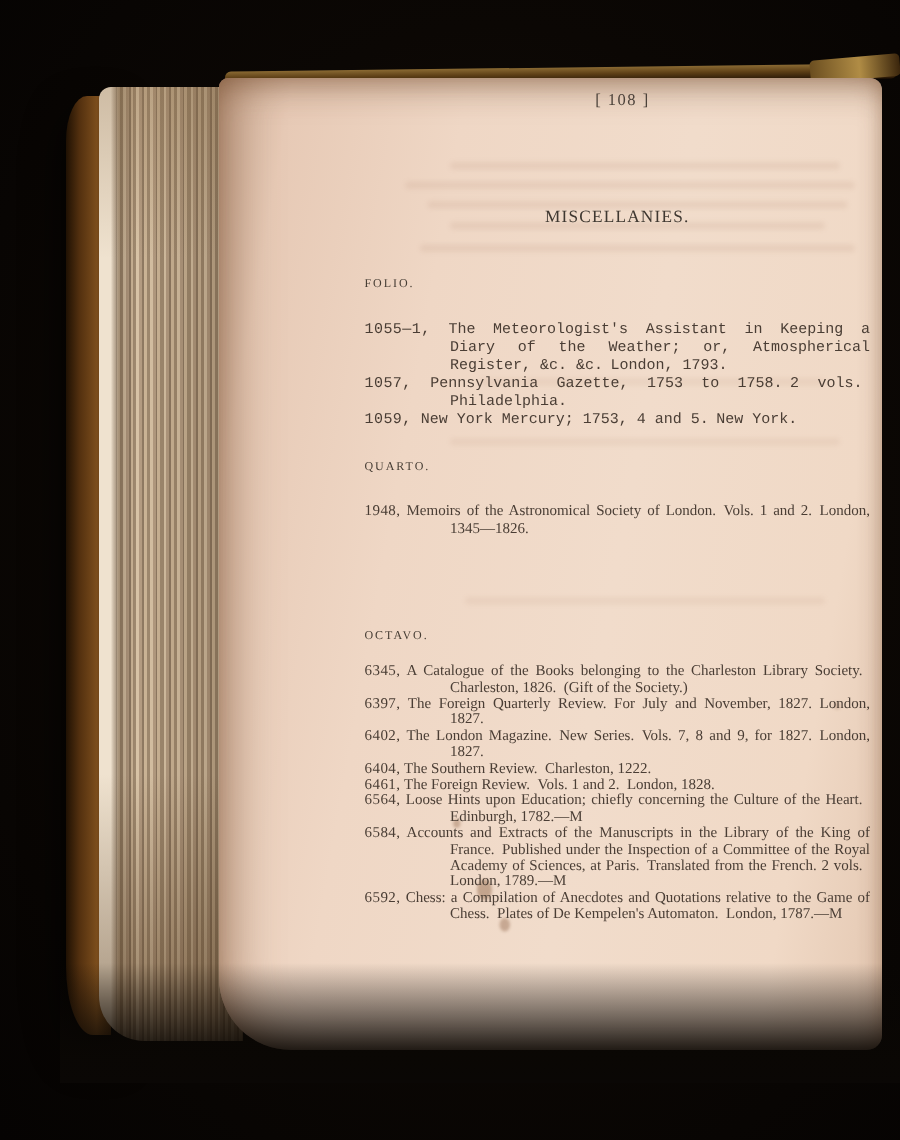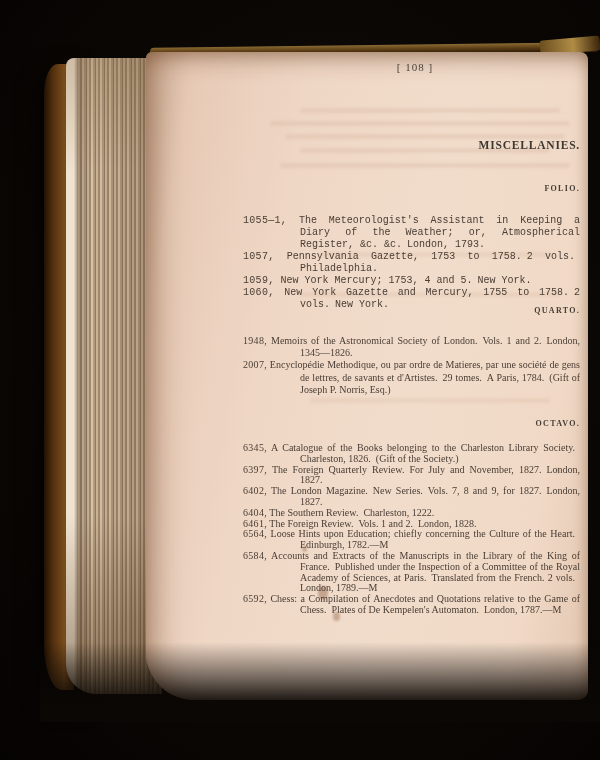--- a/index.html
+++ b/index.html
@@ -57,23 +57,23 @@
   }
 
   
   .bleed{left:0;top:0;width:600px;height:760px;z-index:5;pointer-events:none;}
   .bleed i{position:absolute;display:block;background:#a4765d;opacity:.12;height:5px;border-radius:3px;filter:blur(1.6px);}
   .stain{position:absolute;border-radius:50%;filter:blur(1px);z-index:5;}
 
   
   .textlayer{left:0;top:0;width:600px;height:760px;z-index:7;color:#453c34;}
   .pagenum{left:250px;top:61px;width:330px;text-align:center;font-size:11px;letter-spacing:1px;color:#4c423a;}
-  .booktitle{left:243px;top:139px;width:337px;text-align:right;font-size:11.5px;font-weight:bold;letter-spacing:0.8px;color:#3f3831;}
+  .booktitle{left:243px;top:139px;width:337px;text-align:center;font-size:11.5px;font-weight:normal;letter-spacing:0.8px;color:#3f3831;}
   .sec{position:absolute;left:243px;width:337px;font-size:10px;}
-  .sec h3{margin:0;text-align:right;font-size:8px;font-weight:bold;letter-spacing:1.3px;color:#463d34;}
+  .sec h3{margin:0;text-align:left;font-size:8px;font-weight:normal;letter-spacing:1.3px;color:#463d34;}
   .sec-folio{top:184px;}  .sec-folio h3{margin-bottom:22px;}  .sec-folio .entry{line-height:12px;font-family:Liberation Mono, monospace;}
   .sec-quarto{top:306px;} .sec-quarto h3{margin-bottom:20px;} .sec-quarto .entry{line-height:12.2px;}
   .sec-octavo{top:419px;} .sec-octavo h3{margin-bottom:15px;} .sec-octavo .entry{line-height:10.8px;}
   .entry{margin:0;padding-left:57px;text-indent:-57px;text-align:justify;color:rgba(64,53,44,.95);}
   .entry .num{letter-spacing:.3px;}
 </style>
 </head>
 <body>
 
 <div class="abs top-edge"></div>
@@ -100,27 +100,25 @@
 <div class="abs textlayer">
 
   <div class="abs pagenum">[ 108 ]</div>
   <div class="abs booktitle">MISCELLANIES.</div>
 
   <section class="sec sec-folio">
     <h3>FOLIO.</h3>
     <p class="entry"><span class="num">1055—1,</span> <span>The Meteorologist's Assistant in Keeping a Diary of the Weather; or, Atmospherical Register, &amp;c. &amp;c. London, 1793.</span></p>
     <p class="entry"><span class="num">1057,</span> <span>Pennsylvania Gazette, 1753 to 1758. 2 vols. Philadelphia.</span></p>
     <p class="entry"><span class="num">1059,</span> <span>New York Mercury; 1753, 4 and 5. New York.</span></p>
-    <p class="entry"><span class="num">1060,</span> <span>New York Gazette and Mercury, 1755 to 1758. 2 vols. New York.</span></p>
   </section>
 
   <section class="sec sec-quarto">
     <h3>QUARTO.</h3>
     <p class="entry"><span class="num">1948,</span> <span>Memoirs of the Astronomical Society of London. Vols. 1 and 2. London, 1345—1826.</span></p>
-    <p class="entry"><span class="num">2007,</span> <span>Encyclopédie Methodique, ou par ordre de Matieres, par une société de gens de lettres, de savants et d'Artistes. 29 tomes. A Paris, 1784. (Gift of Joseph P. Norris, Esq.)</span></p>
   </section>
 
   <section class="sec sec-octavo">
     <h3>OCTAVO.</h3>
     <p class="entry"><span class="num">6345,</span> <span>A Catalogue of the Books belonging to the Charleston Library Society. Charleston, 1826. (Gift of the Society.)</span></p>
     <p class="entry"><span class="num">6397,</span> <span>The Foreign Quarterly Review. For July and November, 1827. London, 1827.</span></p>
     <p class="entry"><span class="num">6402,</span> <span>The London Magazine. New Series. Vols. 7, 8 and 9, for 1827. London, 1827.</span></p>
     <p class="entry"><span class="num">6404,</span> <span>The Southern Review. Charleston, 1222.</span></p>
     <p class="entry"><span class="num">6461,</span> <span>The Foreign Review. Vols. 1 and 2. London, 1828.</span></p>
     <p class="entry"><span class="num">6564,</span> <span>Loose Hints upon Education; chiefly concerning the Culture of the Heart. Edinburgh, 1782.—M</span></p>

